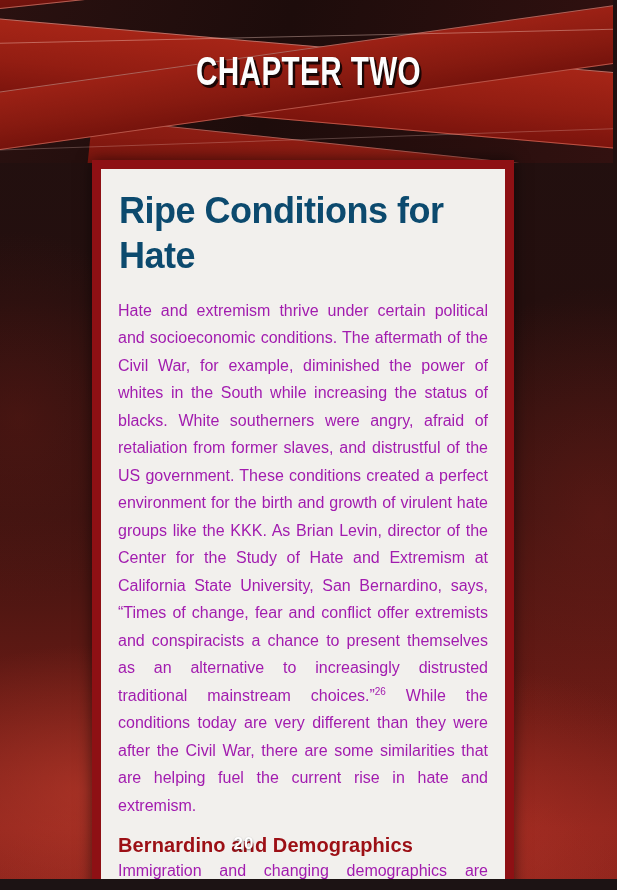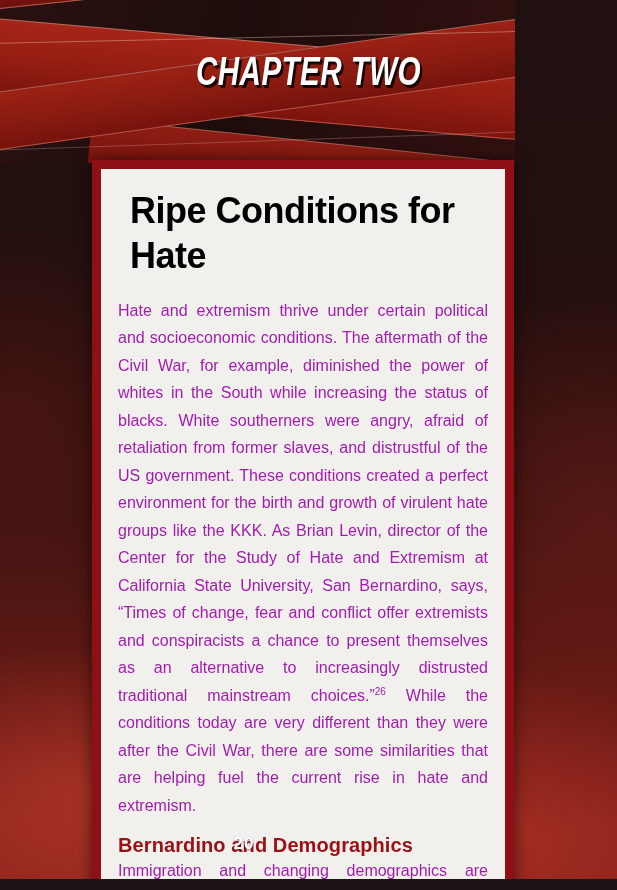--- a/index.html
+++ b/index.html
@@ -16,24 +16,23 @@
       radial-gradient(ellipse 260px 320px at 97% 58%, rgba(125,32,26,0.40), transparent 72%),
       radial-gradient(ellipse 220px 260px at 3% 47%, rgba(112,28,22,0.35), transparent 72%),
       radial-gradient(ellipse 420px 160px at 50% 99%, rgba(175,55,42,0.45), transparent 75%),
       linear-gradient(180deg, #201010 0%, #240f0e 34%, #3c1310 58%, #6b1b15 80%, #8c241c 93%, #8a231b 100%);
   }
 
   
   .banner {
     position: absolute;
     top: 0; left: 0;
-    width: 515px; height: 163px;
+    width: 613px; height: 163px;
     overflow: hidden;
     background: linear-gradient(105deg, #2a1110 0%, #1d0c0b 45%, #321110 100%);
-    font-style: italic;
   }
   .ribbon { position: absolute; transform-origin: left center; }
   .ribbon-top-left {
     top: -34px; left: -40px; width: 420px; height: 46px;
     transform: rotate(-6deg);
     background: linear-gradient(180deg, #8c1d14, #6f120c);
     border-bottom: 1px solid rgba(255,214,200,0.35);
   }
   .ribbon-descending {
     top: 16px; left: -30px; width: 720px; height: 74px;
@@ -86,22 +85,22 @@
     position: absolute;
     left: 92px; top: 160px;
     width: 422px;
     box-sizing: border-box;
     border: 9px solid #8e1014;
     background: #f2f0ed;
     padding: 13px 17px 20px 17px;
     box-shadow: 0 0 14px rgba(0,0,0,0.55);
   }
   .card h1 {
-    margin: 6px 0 18px 12px;
-    color: #000000;
+    margin: 6px 0 18px 1px;
+    color: #0c4a6e;
     font-size: 36px;
     line-height: 1.26;
     font-weight: bold;
     letter-spacing: -0.5px;
   }
   .card p {
     margin: 0;
     color: #a21caf;
     font-size: 16px;
     line-height: 27.5px;

